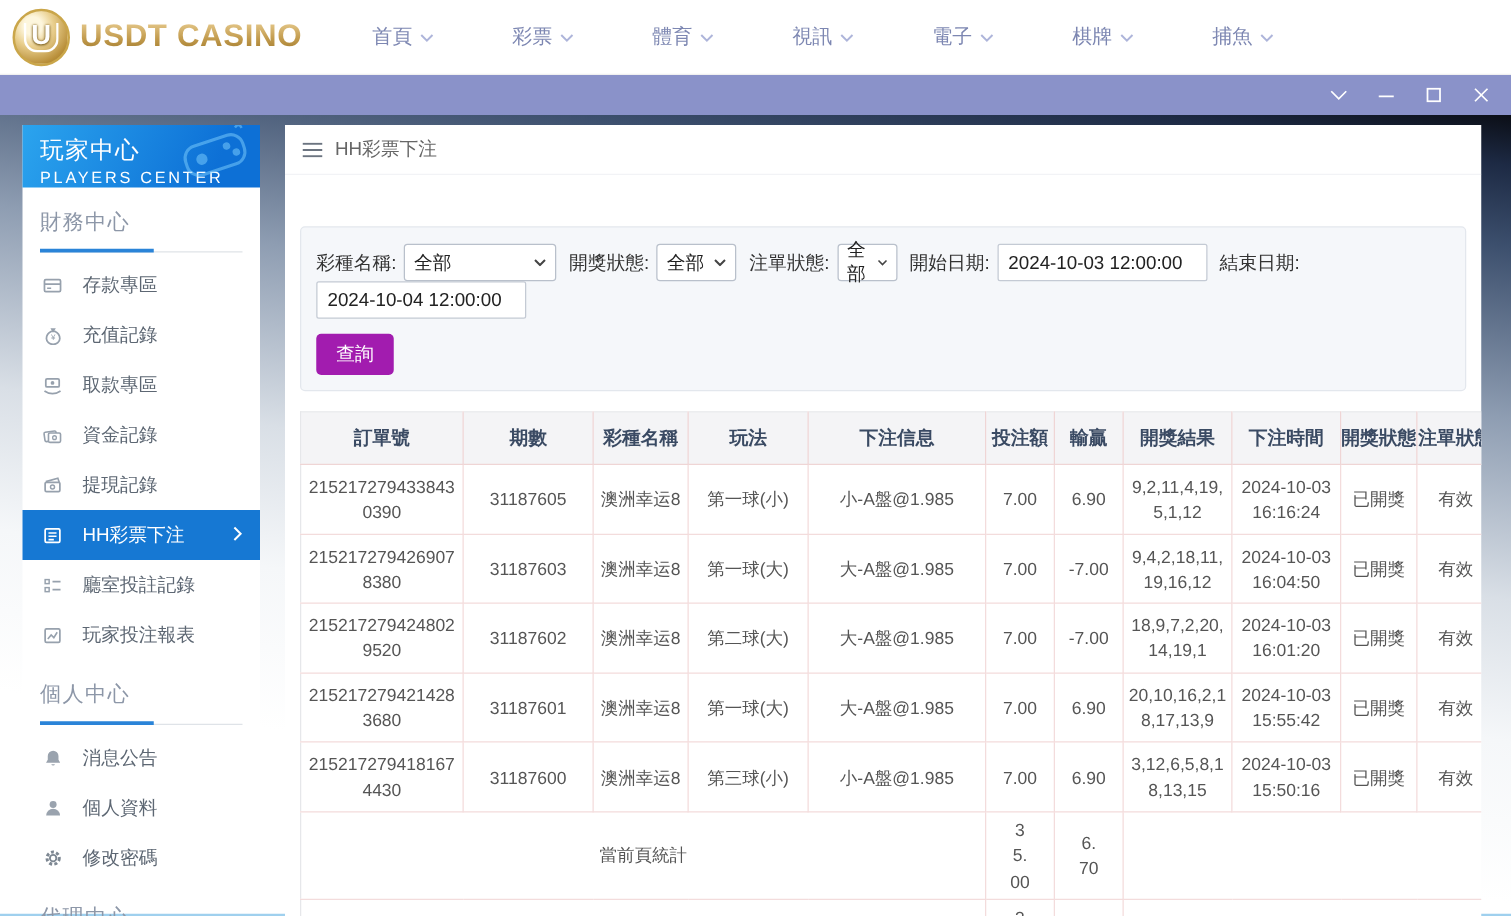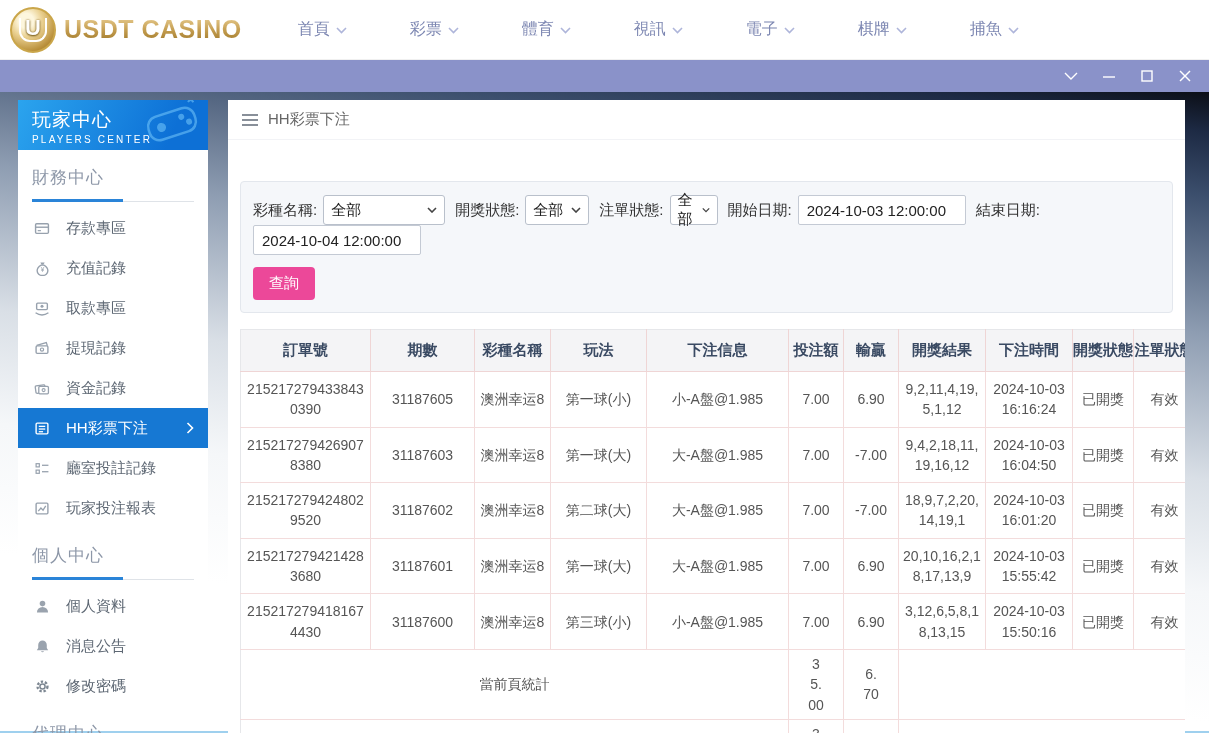--- a/index.html
+++ b/index.html
@@ -29,21 +29,21 @@
   
   .app-body { position:relative; height:641px;
     background:linear-gradient(188deg,#0b0e16 0%, #1d2a44 5%, #3c4f6d 13%, #8e9db2 30%, #d9dfe6 48%, #f5f7f9 62%, #ffffff 78%);
     border-bottom:2px solid #9fd0ee; }
 
   
   .sidebar { position:absolute; left:18px; top:8px; width:190px; height:626px; background:#fff; }
   .sb-header { height:50px; background:linear-gradient(115deg,#2ba4ee 0%, #0d70d6 80%);
     color:#fff; padding:7px 0 0 14px; position:relative; overflow:hidden; }
   .sb-title { font-size:19px; letter-spacing:1px; }
-  .sb-sub { font-size:10px; letter-spacing:2.2px; margin-top:1px; }
+  .sb-sub { font-size:13px; letter-spacing:2.2px; margin-top:1px; }
   .sb-gamepad { position:absolute; right:8px; top:4px; opacity:.5; transform:rotate(-18deg); }
   .sb-section { padding:16px 14px 6px; }
   .sec-title { font-size:17px; color:#8d97a8; letter-spacing:1px; }
   .sec-line { position:relative; height:4px; margin-top:9px; }
   .sec-line .gray { position:absolute; left:0; right:0; bottom:0; height:1px; background:#dfe3e8; }
   .sec-line .blue { position:absolute; left:0; bottom:0; width:56%; height:3px; background:#2a84d8; }
   .sb-item { height:40px; display:flex; align-items:center; gap:16px; padding-left:16px; cursor:pointer;
     color:#5d6773; font-size:15px; }
   .sb-item .ic { width:16px; display:flex; justify-content:center; }
   .sb-item.active { background:#1678d3; color:#fff; position:relative; }
@@ -58,21 +58,21 @@
   
   .filter-box { background:#f5f7fa; border:1px solid #e3e7ed; border-radius:4px; padding:13px 12px 12px;margin-top:24px; }
   .filter-row { display:flex; align-items:center; flex-wrap:wrap; }
   .f-label { font-size:15px; color:#333; margin:0 6px 0 0; }
   .f-label.gap { margin-left:10px; }
   .sel { background:#fff; border:1px solid #b9c0cb; border-radius:3px; height:30px; display:flex; align-items:center;
     justify-content:space-between; padding:0 7px; font-size:15px; color:#222; cursor:pointer; }
   .sel-1 { width:122px; } .sel-2 { width:64px; } .sel-3 { width:48px; }
   .date-input { width:168px; height:30px; border:1px solid #c4cad4; border-radius:2px; font-size:15px; color:#222;
     padding:0 8px; font-family:inherit; background:#fff; }
-  .query-btn { margin-top:12px; background:#ec4899; color:#fff; border:none; border-radius:4px;
+  .query-btn { margin-top:12px; background:#a21caf; color:#fff; border:none; border-radius:4px;
     font-size:15px; padding:7px 16px; cursor:pointer; font-family:inherit; }
 
   
   .bet-table { width:100%; border-collapse:collapse; table-layout:fixed; margin-top:16px;
     border:1px solid #e6e7ea; font-size:14px; color:#555; }
   .bet-table th { background:#f4f4f6; color:#3a4a63; font-size:15px; font-weight:bold; height:42px;
     border:1px solid #efd5d5; border-top:none; }
   .bet-table th:first-child { border-left:none; } .bet-table th:last-child { border-right:none; }
   .bet-table td { border:1px solid #f3dcdc; text-align:center; padding:7px 3px; line-height:1.45;
     word-break:break-all; }
@@ -218,36 +218,36 @@
             <rect x="2" y="2" width="10" height="6" rx="1" fill="none" stroke="#97a1ad" stroke-width="1.3"></rect>
             <circle cx="7" cy="5" r="1.4" fill="#97a1ad"></circle>
             <path d="M1,11 q6,4 12,0" fill="none" stroke="#97a1ad" stroke-width="1.3"></path>
           </svg>
         </span>
       <span>取款專區</span>
     </div>
     <div class="sb-item">
       <span class="ic">
           <svg width="16" height="15" viewBox="0 0 14 14">
+            <rect x="1" y="4" width="9" height="7" rx="1" transform="rotate(-8 5.5 7.5)" fill="none" stroke="#97a1ad" stroke-width="1.2"></rect>
+            <rect x="4" y="5" width="9" height="7" rx="1" fill="#fff" stroke="#97a1ad" stroke-width="1.2"></rect>
+            <circle cx="8.5" cy="8.5" r="1.4" fill="none" stroke="#97a1ad" stroke-width="1"></circle>
+          </svg>
+        </span>
+      <span>資金記錄</span>
+    </div>
+    <div class="sb-item">
+      <span class="ic">
+          <svg width="16" height="15" viewBox="0 0 14 14">
             <path d="M2,4 l9,-2.5 1,3" fill="none" stroke="#97a1ad" stroke-width="1.2"></path>
             <rect x="1.5" y="4.5" width="11" height="7" rx="1" fill="none" stroke="#97a1ad" stroke-width="1.3"></rect>
             <circle cx="7" cy="8" r="1.5" fill="none" stroke="#97a1ad" stroke-width="1.1"></circle>
           </svg>
         </span>
       <span>提現記錄</span>
-    </div>
-    <div class="sb-item">
-      <span class="ic">
-          <svg width="16" height="15" viewBox="0 0 14 14">
-            <rect x="1" y="4" width="9" height="7" rx="1" transform="rotate(-8 5.5 7.5)" fill="none" stroke="#97a1ad" stroke-width="1.2"></rect>
-            <rect x="4" y="5" width="9" height="7" rx="1" fill="#fff" stroke="#97a1ad" stroke-width="1.2"></rect>
-            <circle cx="8.5" cy="8.5" r="1.4" fill="none" stroke="#97a1ad" stroke-width="1"></circle>
-          </svg>
-        </span>
-      <span>資金記錄</span>
     </div>
     <div class="sb-item active">
       <span class="ic">
           <svg width="16" height="15" viewBox="0 0 14 14">
             <rect x="1.5" y="2" width="11" height="10" rx="1" fill="none" stroke="#ffffff" stroke-width="1.3"></rect>
             <line x1="4" y1="5" x2="10" y2="5" stroke="#fff" stroke-width="1.2"></line>
             <line x1="4" y1="7.5" x2="10" y2="7.5" stroke="#fff" stroke-width="1.2"></line>
             <line x1="4" y1="10" x2="8" y2="10" stroke="#fff" stroke-width="1.2"></line>
           </svg>
         </span>
@@ -280,34 +280,34 @@
     <div class="sb-section">
       <div class="sec-title">個人中心</div>
       <div class="sec-line">
           <div class="gray"></div>
           <div class="blue"></div>
         </div>
     </div>
     <div class="sb-item">
       <span class="ic">
           <svg width="15" height="15" viewBox="0 0 14 14">
+            <path d="M7,1.5 a4,4 0 0 1 4,4 v2.8 l1.3,2.2 h-10.6 L3,8.3 V5.5 a4,4 0 0 1 4,-4 z" fill="#9aa3ae"></path>
+            <path d="M5.6,11.5 a1.5,1.5 0 0 0 2.8,0 z" fill="#9aa3ae"></path>
+          </svg>
+        </span>
+      <span>消息公告</span>
+    </div>
+    <div class="sb-item">
+      <span class="ic">
+          <svg width="15" height="15" viewBox="0 0 14 14">
             <circle cx="7" cy="4.3" r="2.6" fill="#9aa3ae"></circle>
             <path d="M1.8,12.5 a5.2,5 0 0 1 10.4,0 z" fill="#9aa3ae"></path>
           </svg>
         </span>
       <span>個人資料</span>
-    </div>
-    <div class="sb-item">
-      <span class="ic">
-          <svg width="15" height="15" viewBox="0 0 14 14">
-            <path d="M7,1.5 a4,4 0 0 1 4,4 v2.8 l1.3,2.2 h-10.6 L3,8.3 V5.5 a4,4 0 0 1 4,-4 z" fill="#9aa3ae"></path>
-            <path d="M5.6,11.5 a1.5,1.5 0 0 0 2.8,0 z" fill="#9aa3ae"></path>
-          </svg>
-        </span>
-      <span>消息公告</span>
     </div>
     <div class="sb-item">
       <span class="ic">
           <svg width="15" height="15" viewBox="0 0 14 14">
             <circle cx="7" cy="7" r="4.6" fill="none" stroke="#7d8792" stroke-width="2.2" stroke-dasharray="2.2 1.7"></circle>
             <circle cx="7" cy="7" r="2.4" fill="none" stroke="#7d8792" stroke-width="1.4"></circle>
           </svg>
         </span>
       <span>修改密碼</span>
     </div>

